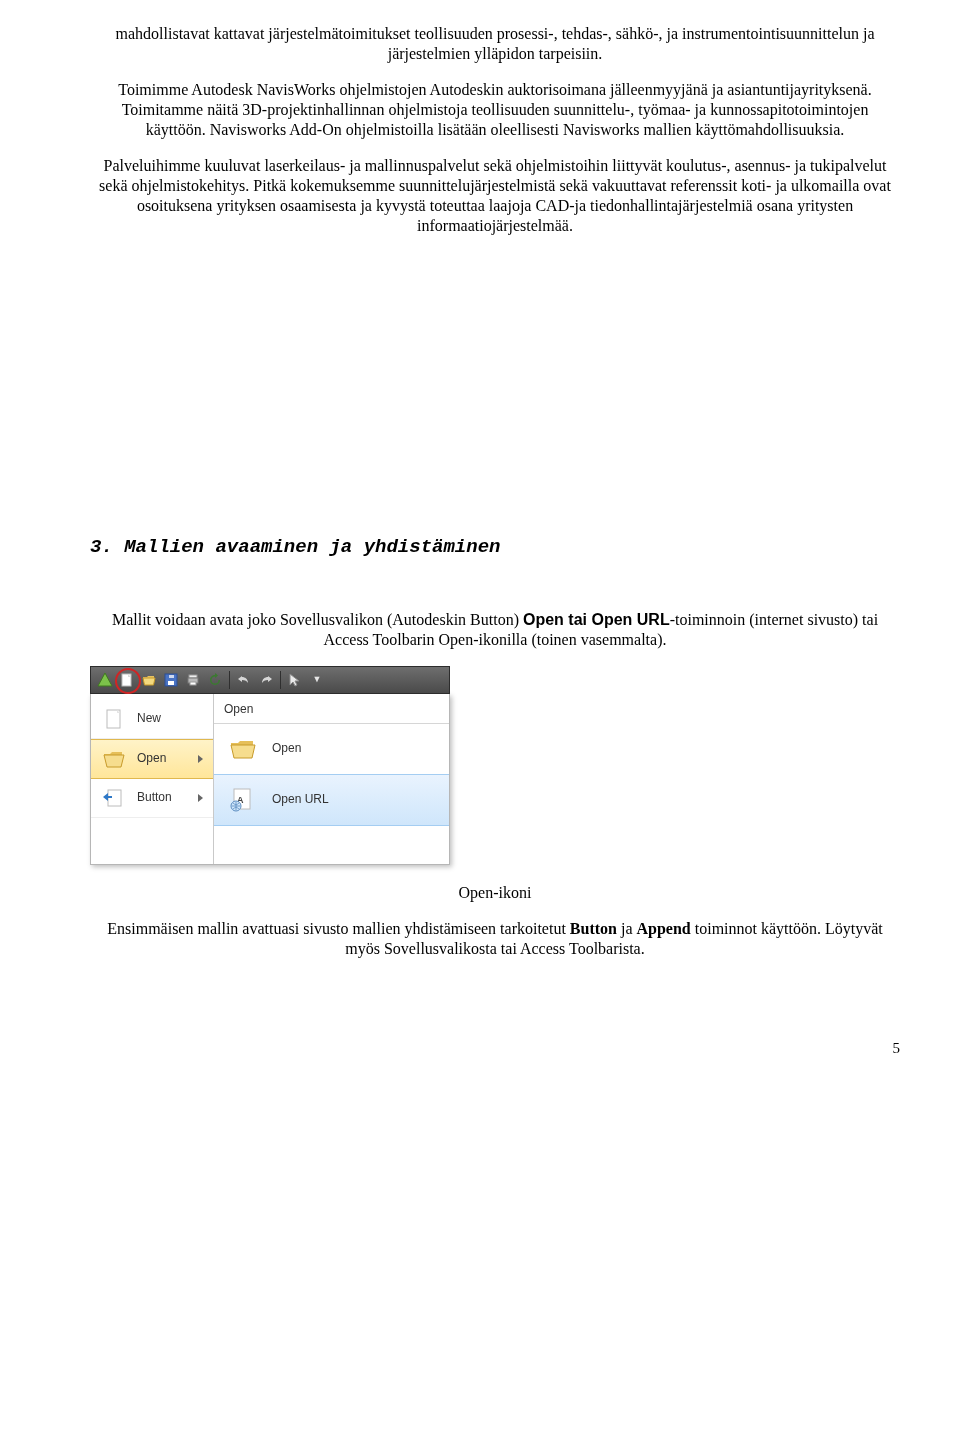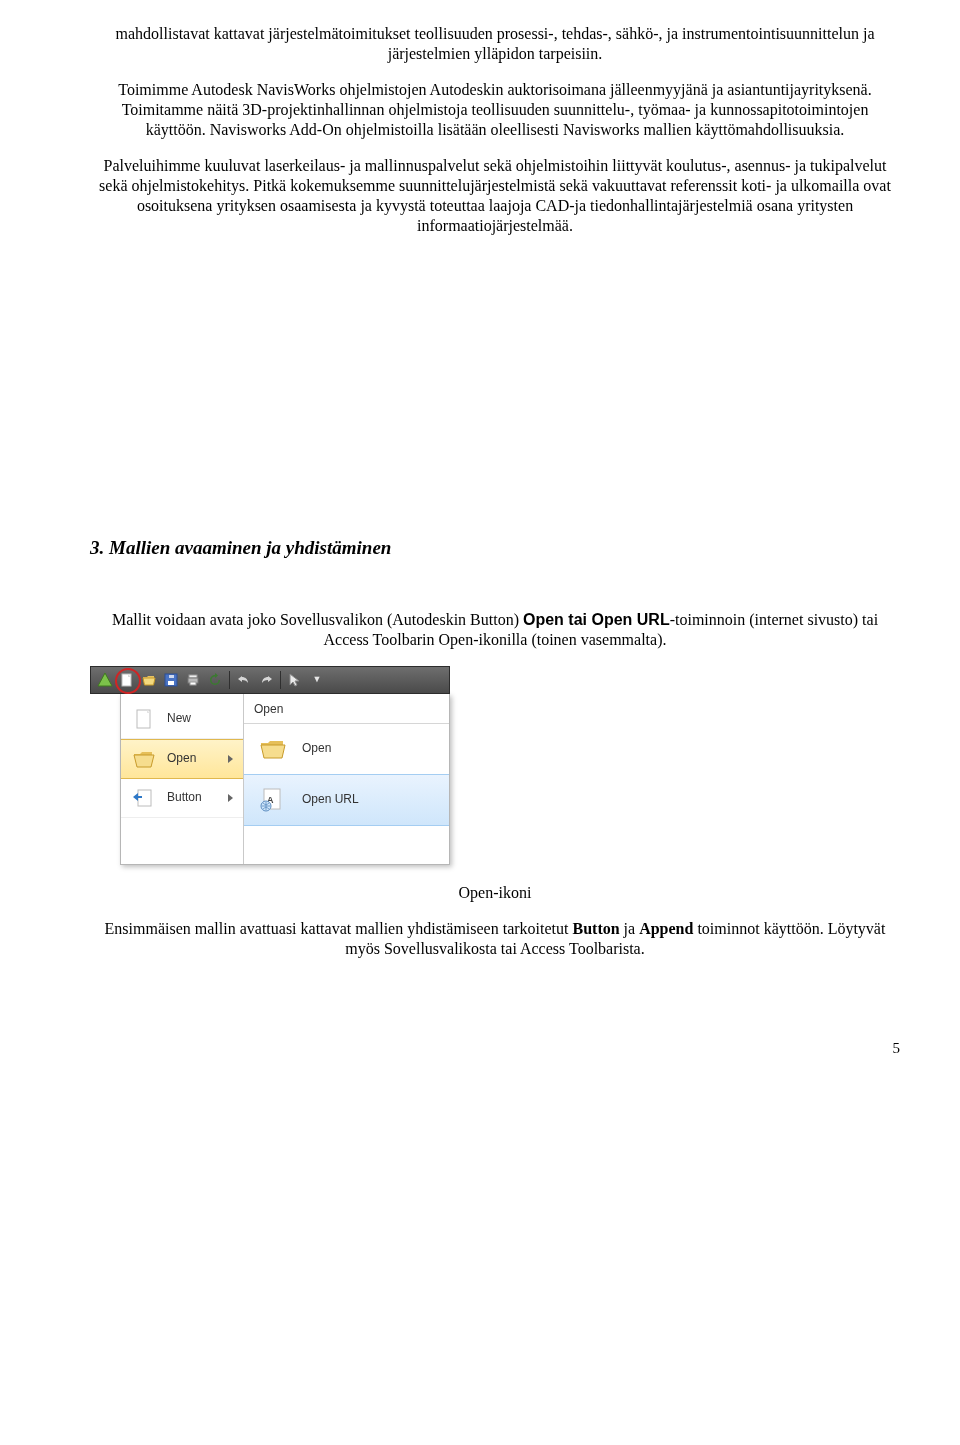--- a/index.html
+++ b/index.html
@@ -8,21 +8,21 @@
     color: #000;
     background: #fff;
     margin: 0;
     padding: 24px 60px 30px 90px;
     width: 960px;
     box-sizing: border-box;
     line-height: 1.25;
   }
   .para { margin: 0 0 16px 0; text-align: center; }
   .section-heading {
-    font-family: Liberation Serif, serif;
+    font-family: Liberation Mono, monospace;
     font-style: italic;
     font-weight: bold;
     font-size: 19px;
     margin: 300px 0 50px 0;
   }
   .bold-inline { font-weight: bold; }
   .bold-sans { font-family: Arial, Helvetica, sans-serif; font-weight: bold; }
   .screenshot {
     width: 360px;
     margin: 6px 0 18px 0;
@@ -51,21 +51,20 @@
     top: 1px; left: 24px;
     pointer-events: none;
   }
   .app-body {
     display: flex;
     background: #ef4444;
     border: 1px solid #b6b6b6;
     border-top: none;
     height: 170px;
     box-shadow: 2px 2px 5px rgba(0,0,0,0.25);
-    margin-left: 30px;
   }
   .left-col {
     width: 122px;
     background: #fff;
     border-right: 1px solid #c9c9c9;
     padding: 6px 0;
   }
   .left-item {
     display: flex;
     align-items: center;
@@ -248,16 +247,16 @@
         </span>
         <span>Open URL</span>
       </div>
     </div>
   </div>
 </div>
 
 <p class="para">Open-ikoni</p>
 
 <p class="para">
-  <span>Ensimmäisen mallin avattuasi kattavat mallien yhdistämiseen tarkoitetut </span><span class="bold-inline">Button</span><span> ja </span><span class="bold-inline">Append</span><span> toiminnot käyttöön. Löytyvät myös Sovellusvalikosta tai Access Toolbarista.</span>
+  <span>Ensimmäisen mallin avattuasi sivusto mallien yhdistämiseen tarkoitetut </span><span class="bold-inline">Button</span><span> ja </span><span class="bold-inline">Append</span><span> toiminnot käyttöön. Löytyvät myös Sovellusvalikosta tai Access Toolbarista.</span>
 </p>
 
 <div class="page-num">5</div>
 
 </body></html>

